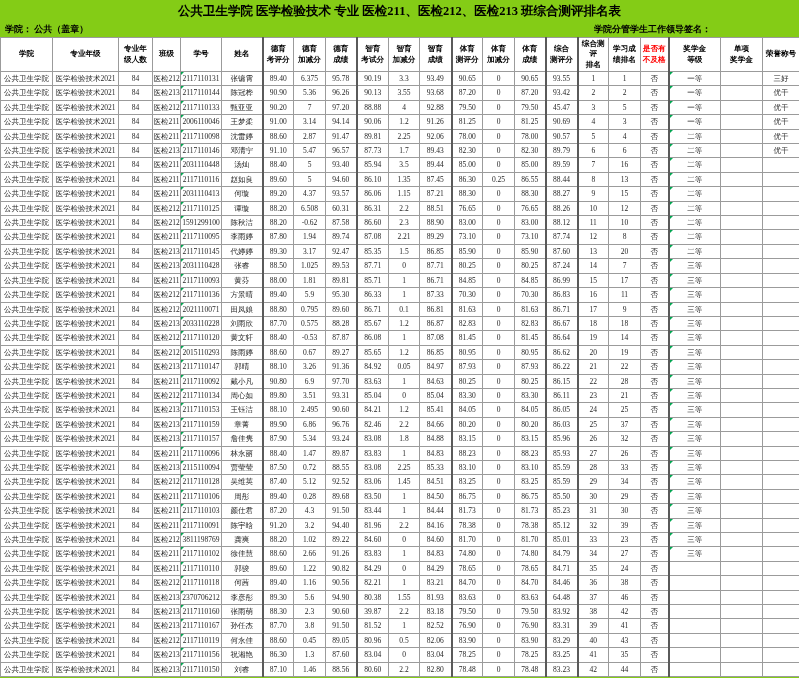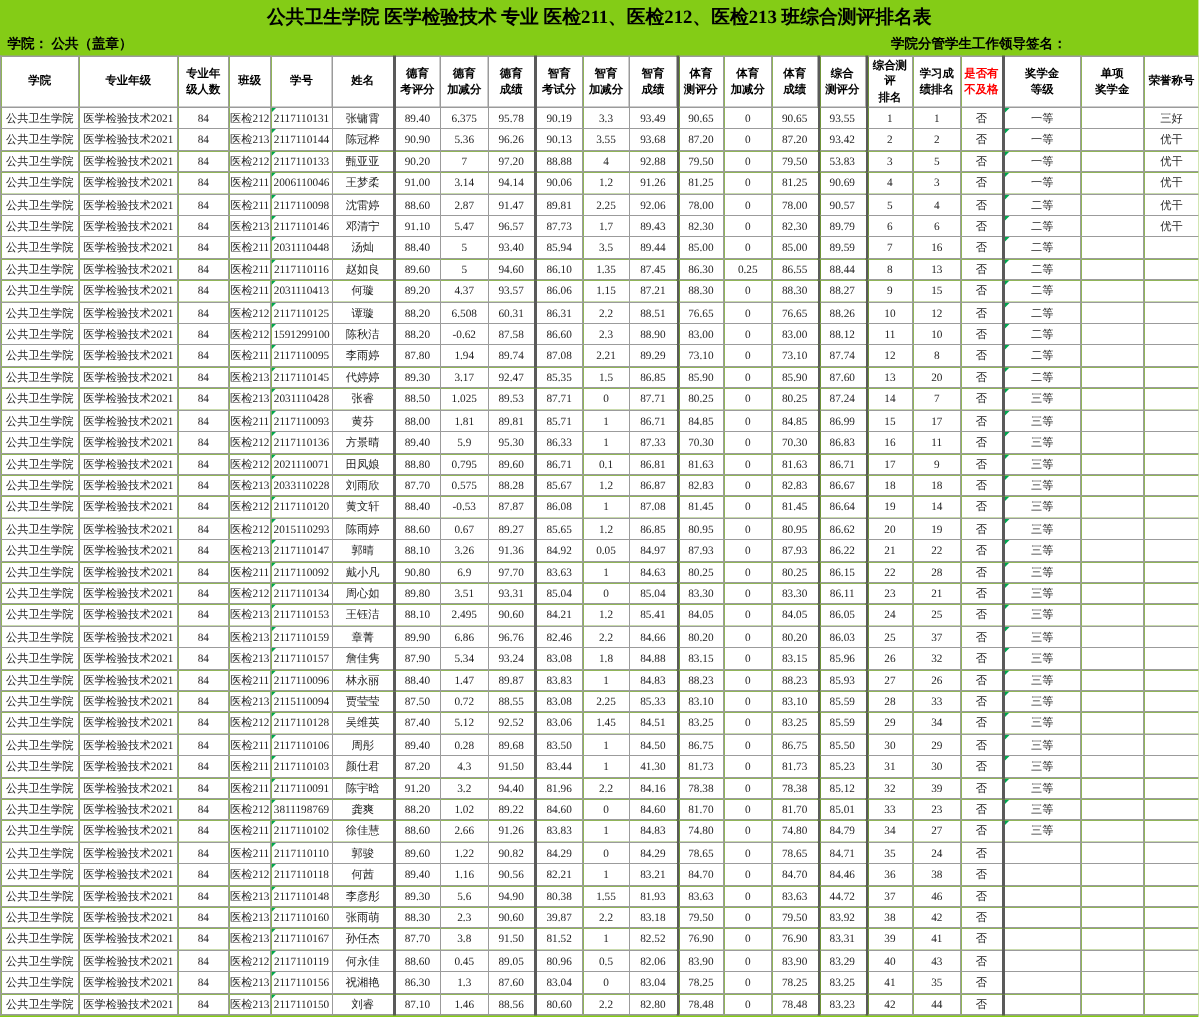--- a/index.html
+++ b/index.html
@@ -181,21 +181,21 @@
           <td>甄亚亚</td>
           <td>90.20</td>
           <td>7</td>
           <td>97.20</td>
           <td>88.88</td>
           <td>4</td>
           <td>92.88</td>
           <td>79.50</td>
           <td>0</td>
           <td>79.50</td>
-          <td>53.83</td>
+          <td>45.47</td>
           <td>3</td>
           <td>5</td>
           <td>否</td>
           <td class="note">一等</td>
           <td></td>
           <td>优干</td>
         </tr>
         <tr>
           <td>公共卫生学院</td>
           <td>医学检验技术2021</td>
@@ -849,21 +849,21 @@
           <td>医学检验技术2021</td>
           <td>84</td>
           <td>医检211</td>
           <td class="note">2117110103</td>
           <td>颜仕君</td>
           <td>87.20</td>
           <td>4.3</td>
           <td>91.50</td>
           <td>83.44</td>
           <td>1</td>
-          <td>41.30</td>
+          <td>84.44</td>
           <td>81.73</td>
           <td>0</td>
           <td>81.73</td>
           <td>85.23</td>
           <td>31</td>
           <td>30</td>
           <td>否</td>
           <td class="note">三等</td>
           <td></td>
           <td></td>
@@ -986,32 +986,32 @@
           <td>否</td>
           <td></td>
           <td></td>
           <td></td>
         </tr>
         <tr>
           <td>公共卫生学院</td>
           <td>医学检验技术2021</td>
           <td>84</td>
           <td>医检213</td>
-          <td class="note">2117110148</td>
+          <td class="note">2370706212</td>
           <td>李彦彤</td>
           <td>89.30</td>
           <td>5.6</td>
           <td>94.90</td>
           <td>80.38</td>
           <td>1.55</td>
           <td>81.93</td>
           <td>83.63</td>
           <td>0</td>
           <td>83.63</td>
-          <td>44.72</td>
+          <td>64.48</td>
           <td>37</td>
           <td>46</td>
           <td>否</td>
           <td></td>
           <td></td>
           <td></td>
         </tr>
         <tr>
           <td>公共卫生学院</td>
           <td>医学检验技术2021</td>

